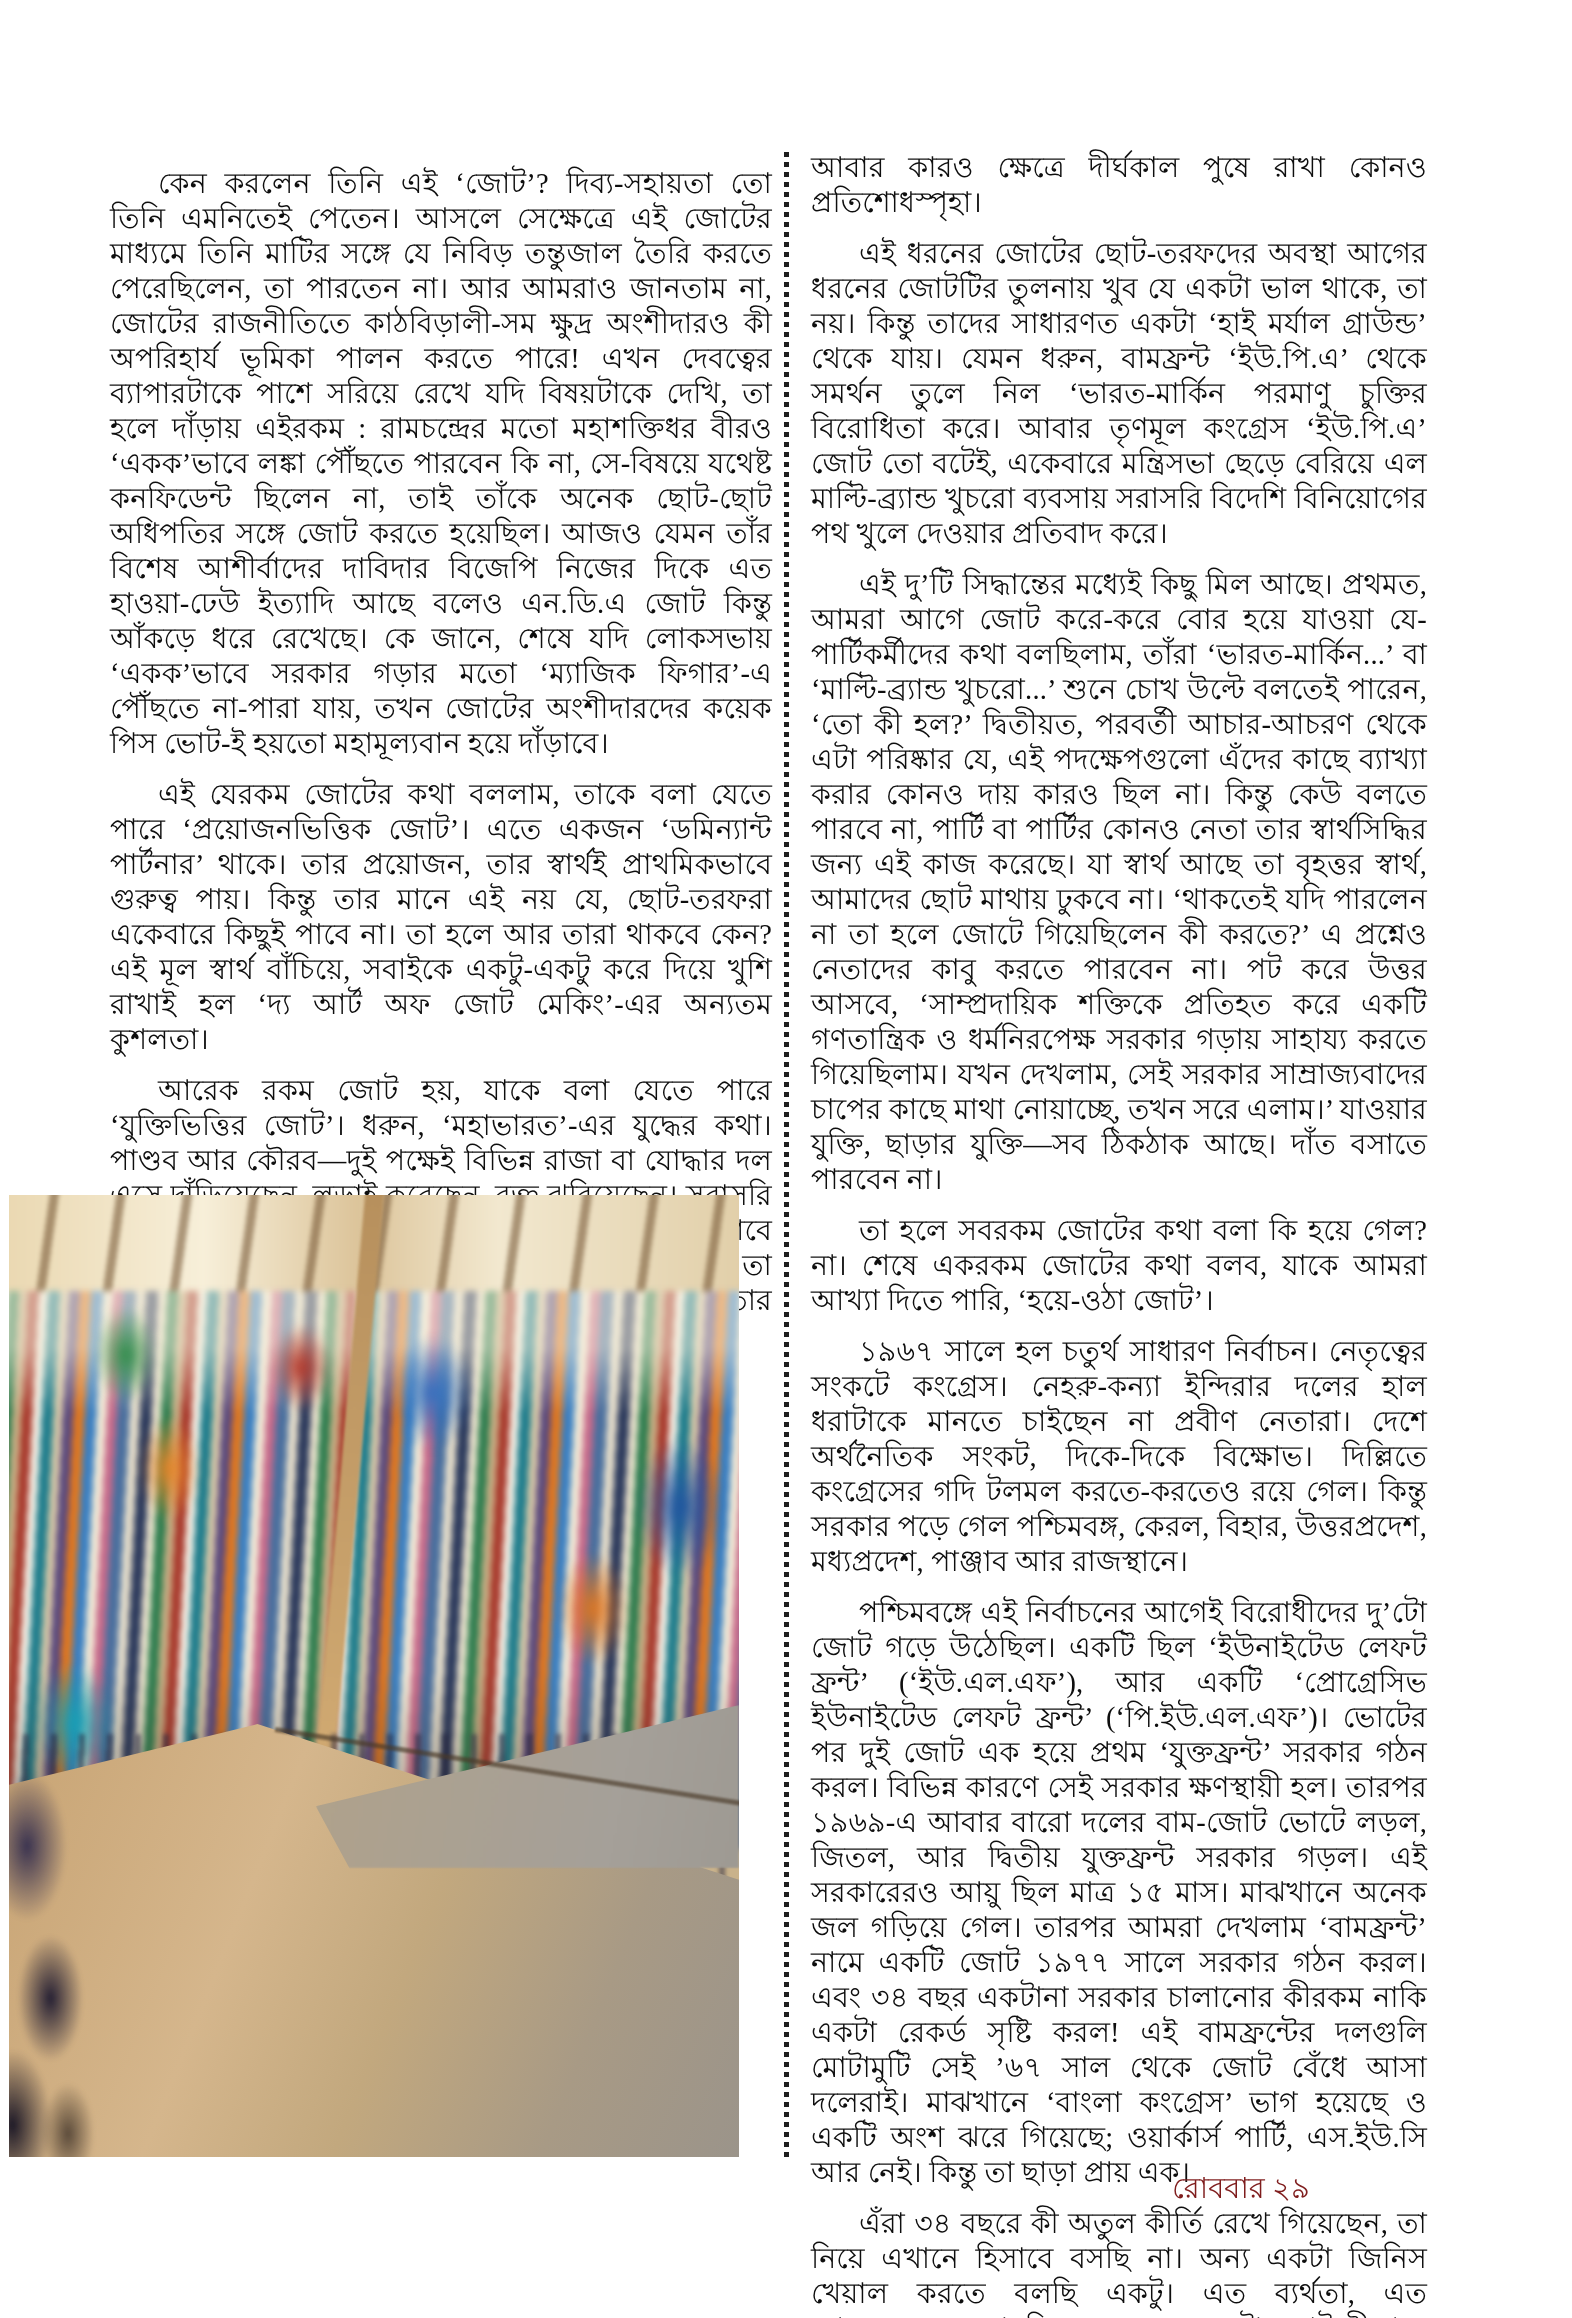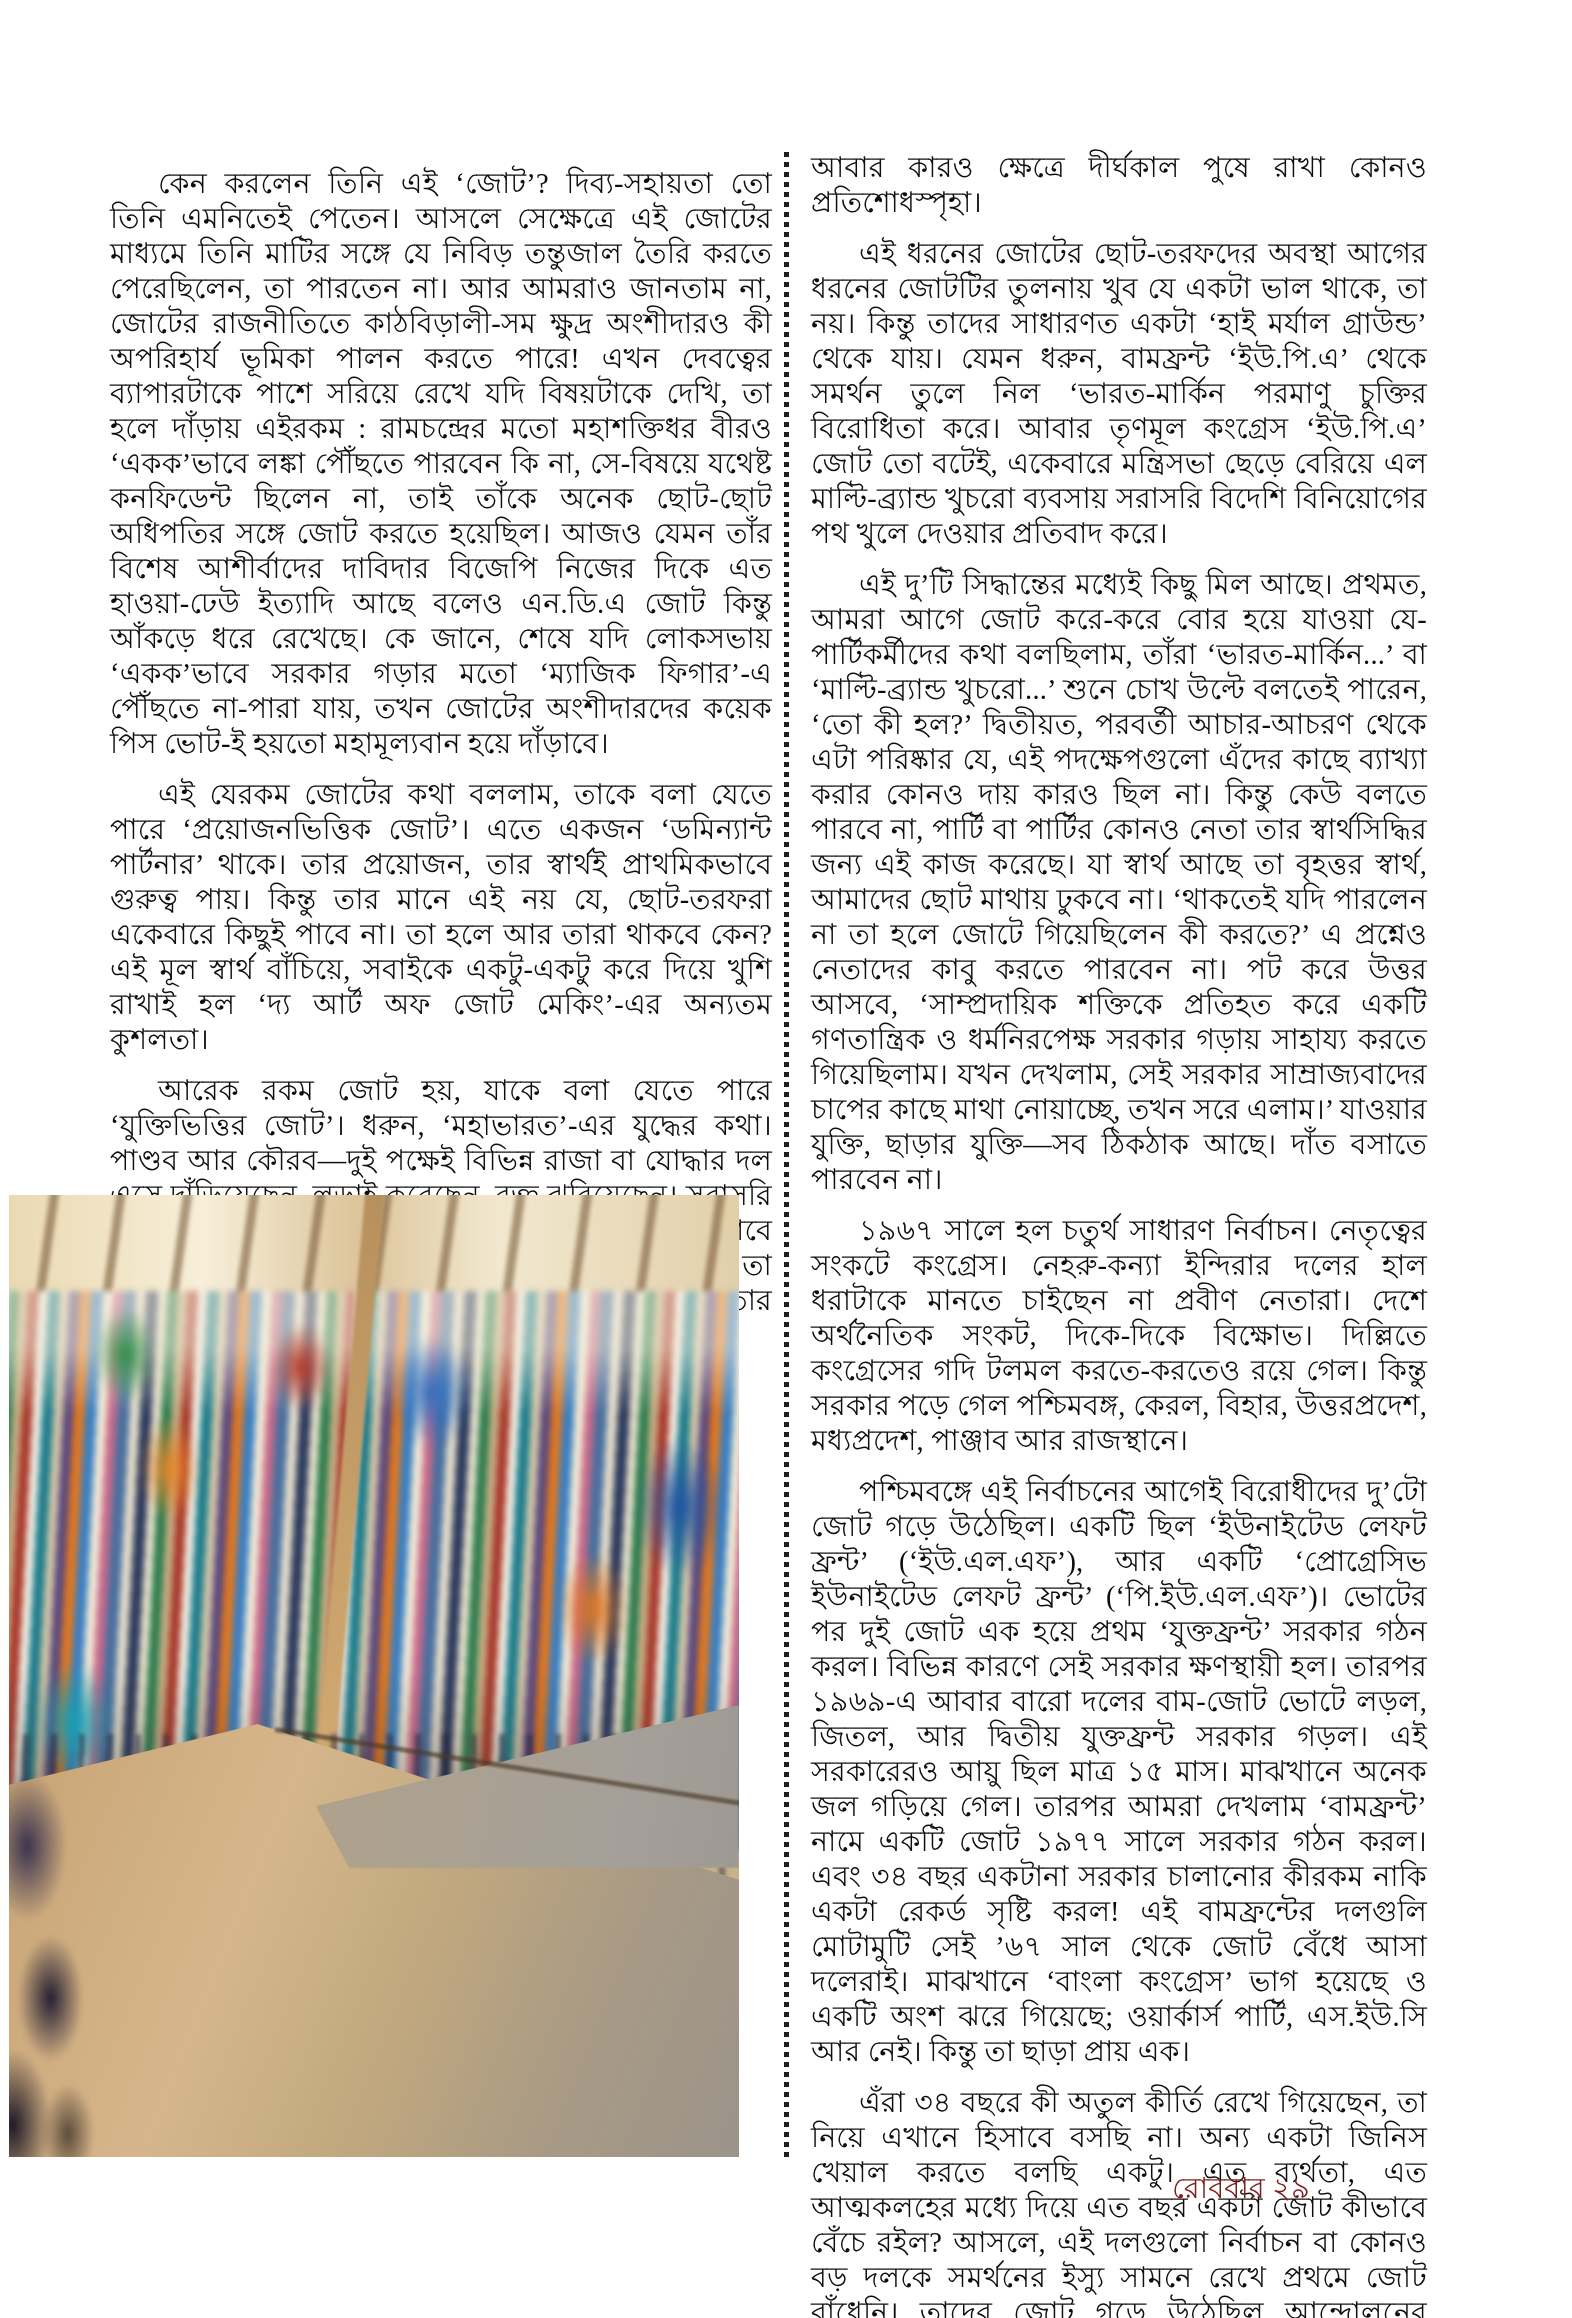--- a/index.html
+++ b/index.html
@@ -130,20 +130,21 @@
     <p class="para indent">এই যেরকম জোটের কথা বললাম, তাকে বলা যেতে পারে ‘প্রয়োজনভিত্তিক জোট’। এতে একজন ‘ডমিন্যান্ট পার্টনার’ থাকে। তার প্রয়োজন, তার স্বার্থই প্রাথমিকভাবে গুরুত্ব পায়। কিন্তু তার মানে এই নয় যে, ছোট-তরফরা একেবারে কিছুই পাবে না। তা হলে আর তারা থাকবে কেন? এই মূল স্বার্থ বাঁচিয়ে, সবাইকে একটু-একটু করে দিয়ে খুশি রাখাই হল ‘দ্য আর্ট অফ জোট মেকিং’-এর অন্যতম কুশলতা।</p>
     <p class="para indent">আরেক রকম জোট হয়, যাকে বলা যেতে পারে ‘যুক্তিভিত্তির জোট’। ধরুন, ‘মহাভারত’-এর যুদ্ধের কথা। পাণ্ডব আর কৌরব—দুই পক্ষেই বিভিন্ন রাজা বা যোদ্ধার দল এসে দাঁড়িয়েছেন, লড়াই করেছেন, রক্ত ঝরিয়েছেন। সরাসরি কোনও প্রাপ্তির প্রত্যাশা নেই, প্রয়োজনও তেমনভাবে প্রতীয়মান নয়। কিন্তু বিভিন্ন যুক্তি আছে। কারও ক্ষেত্রে তা ধর্মবোধ, কারও ক্ষেত্রে নীতিবোধ, কারও ক্ষেত্রে আত্মীয়তার বন্ধন,</p>
   </div>
 
   <div class="divider"></div>
 
   <div class="col col-right">
     <p class="para">আবার কারও ক্ষেত্রে দীর্ঘকাল পুষে রাখা কোনও প্রতিশোধস্পৃহা।</p>
     <p class="para indent">এই ধরনের জোটের ছোট-তরফদের অবস্থা আগের ধরনের জোটটির তুলনায় খুব যে একটা ভাল থাকে, তা নয়। কিন্তু তাদের সাধারণত একটা ‘হাই মর্যাল গ্রাউন্ড’ থেকে যায়। যেমন ধরুন, বামফ্রন্ট ‘ইউ.পি.এ’ থেকে সমর্থন তুলে নিল ‘ভারত-মার্কিন পরমাণু চুক্তির বিরোধিতা করে। আবার তৃণমূল কংগ্রেস ‘ইউ.পি.এ’ জোট তো বটেই, একেবারে মন্ত্রিসভা ছেড়ে বেরিয়ে এল মাল্টি-ব্র্যান্ড খুচরো ব্যবসায় সরাসরি বিদেশি বিনিয়োগের পথ খুলে দেওয়ার প্রতিবাদ করে।</p>
     <p class="para indent">এই দু’টি সিদ্ধান্তের মধ্যেই কিছু মিল আছে। প্রথমত, আমরা আগে জোট করে-করে বোর হয়ে যাওয়া যে-পার্টিকর্মীদের কথা বলছিলাম, তাঁরা ‘ভারত-মার্কিন...’ বা ‘মাল্টি-ব্র্যান্ড খুচরো...’ শুনে চোখ উল্টে বলতেই পারেন, ‘তো কী হল?’ দ্বিতীয়ত, পরবর্তী আচার-আচরণ থেকে এটা পরিষ্কার যে, এই পদক্ষেপগুলো এঁদের কাছে ব্যাখ্যা করার কোনও দায় কারও ছিল না। কিন্তু কেউ বলতে পারবে না, পার্টি বা পার্টির কোনও নেতা তার স্বার্থসিদ্ধির জন্য এই কাজ করেছে। যা স্বার্থ আছে তা বৃহত্তর স্বার্থ, আমাদের ছোট মাথায় ঢুকবে না। ‘থাকতেই যদি পারলেন না তা হলে জোটে গিয়েছিলেন কী করতে?’ এ প্রশ্নেও নেতাদের কাবু করতে পারবেন না। পট করে উত্তর আসবে, ‘সাম্প্রদায়িক শক্তিকে প্রতিহত করে একটি গণতান্ত্রিক ও ধর্মনিরপেক্ষ সরকার গড়ায় সাহায্য করতে গিয়েছিলাম। যখন দেখলাম, সেই সরকার সাম্রাজ্যবাদের চাপের কাছে মাথা নোয়াচ্ছে, তখন সরে এলাম।’ যাওয়ার যুক্তি, ছাড়ার যুক্তি—সব ঠিকঠাক আছে। দাঁত বসাতে পারবেন না।</p>
+    <p class="para indent">তা হলে সবরকম জোটের কথা বলা কি হয়ে গেল? না। শেষে একরকম জোটের কথা বলব, যাকে আমরা আখ্যা দিতে পারি, ‘হয়ে-ওঠা জোট’।</p>
     <p class="para indent">১৯৬৭ সালে হল চতুর্থ সাধারণ নির্বাচন। নেতৃত্বের সংকটে কংগ্রেস। নেহরু-কন্যা ইন্দিরার দলের হাল ধরাটাকে মানতে চাইছেন না প্রবীণ নেতারা। দেশে অর্থনৈতিক সংকট, দিকে-দিকে বিক্ষোভ। দিল্লিতে কংগ্রেসের গদি টলমল করতে-করতেও রয়ে গেল। কিন্তু সরকার পড়ে গেল পশ্চিমবঙ্গ, কেরল, বিহার, উত্তরপ্রদেশ, মধ্যপ্রদেশ, পাঞ্জাব আর রাজস্থানে।</p>
     <p class="para indent">পশ্চিমবঙ্গে এই নির্বাচনের আগেই বিরোধীদের দু’টো জোট গড়ে উঠেছিল। একটি ছিল ‘ইউনাইটেড লেফট ফ্রন্ট’ (‘ইউ.এল.এফ’), আর একটি ‘প্রোগ্রেসিভ ইউনাইটেড লেফট ফ্রন্ট’ (‘পি.ইউ.এল.এফ’)। ভোটের পর দুই জোট এক হয়ে প্রথম ‘যুক্তফ্রন্ট’ সরকার গঠন করল। বিভিন্ন কারণে সেই সরকার ক্ষণস্থায়ী হল। তারপর ১৯৬৯-এ আবার বারো দলের বাম-জোট ভোটে লড়ল, জিতল, আর দ্বিতীয় যুক্তফ্রন্ট সরকার গড়ল। এই সরকারেরও আয়ু ছিল মাত্র ১৫ মাস। মাঝখানে অনেক জল গড়িয়ে গেল। তারপর আমরা দেখলাম ‘বামফ্রন্ট’ নামে একটি জোট ১৯৭৭ সালে সরকার গঠন করল। এবং ৩৪ বছর একটানা সরকার চালানোর কীরকম নাকি একটা রেকর্ড সৃষ্টি করল! এই বামফ্রন্টের দলগুলি মোটামুটি সেই ’৬৭ সাল থেকে জোট বেঁধে আসা দলেরাই। মাঝখানে ‘বাংলা কংগ্রেস’ ভাগ হয়েছে ও একটি অংশ ঝরে গিয়েছে; ওয়ার্কার্স পার্টি, এস.ইউ.সি আর নেই। কিন্তু তা ছাড়া প্রায় এক।</p>
     <p class="para indent">এঁরা ৩৪ বছরে কী অতুল কীর্তি রেখে গিয়েছেন, তা নিয়ে এখানে হিসাবে বসছি না। অন্য একটা জিনিস খেয়াল করতে বলছি একটু। এত ব্যর্থতা, এত আত্মকলহের মধ্যে দিয়ে এত বছর একটা জোট কীভাবে বেঁচে রইল? আসলে, এই দলগুলো নির্বাচন বা কোনও বড় দলকে সমর্থনের ইস্যু সামনে রেখে প্রথমে জোট বাঁধেনি। তাদের জোট গড়ে উঠেছিল আন্দোলনের ময়দান থেকে। ১৯৬৭-র অনেক আগেই। যুদ্ধোত্তর গণবিদ্রোহ থেকে খাদ্য আন্দোলন পর্যন্ত।</p>
 
   </div>
 
   <div class="photo">
     <div class="layer photo-toplight"></div>
     <div class="layer photo-crowd"></div>
     <div class="layer photo-accents"></div>

